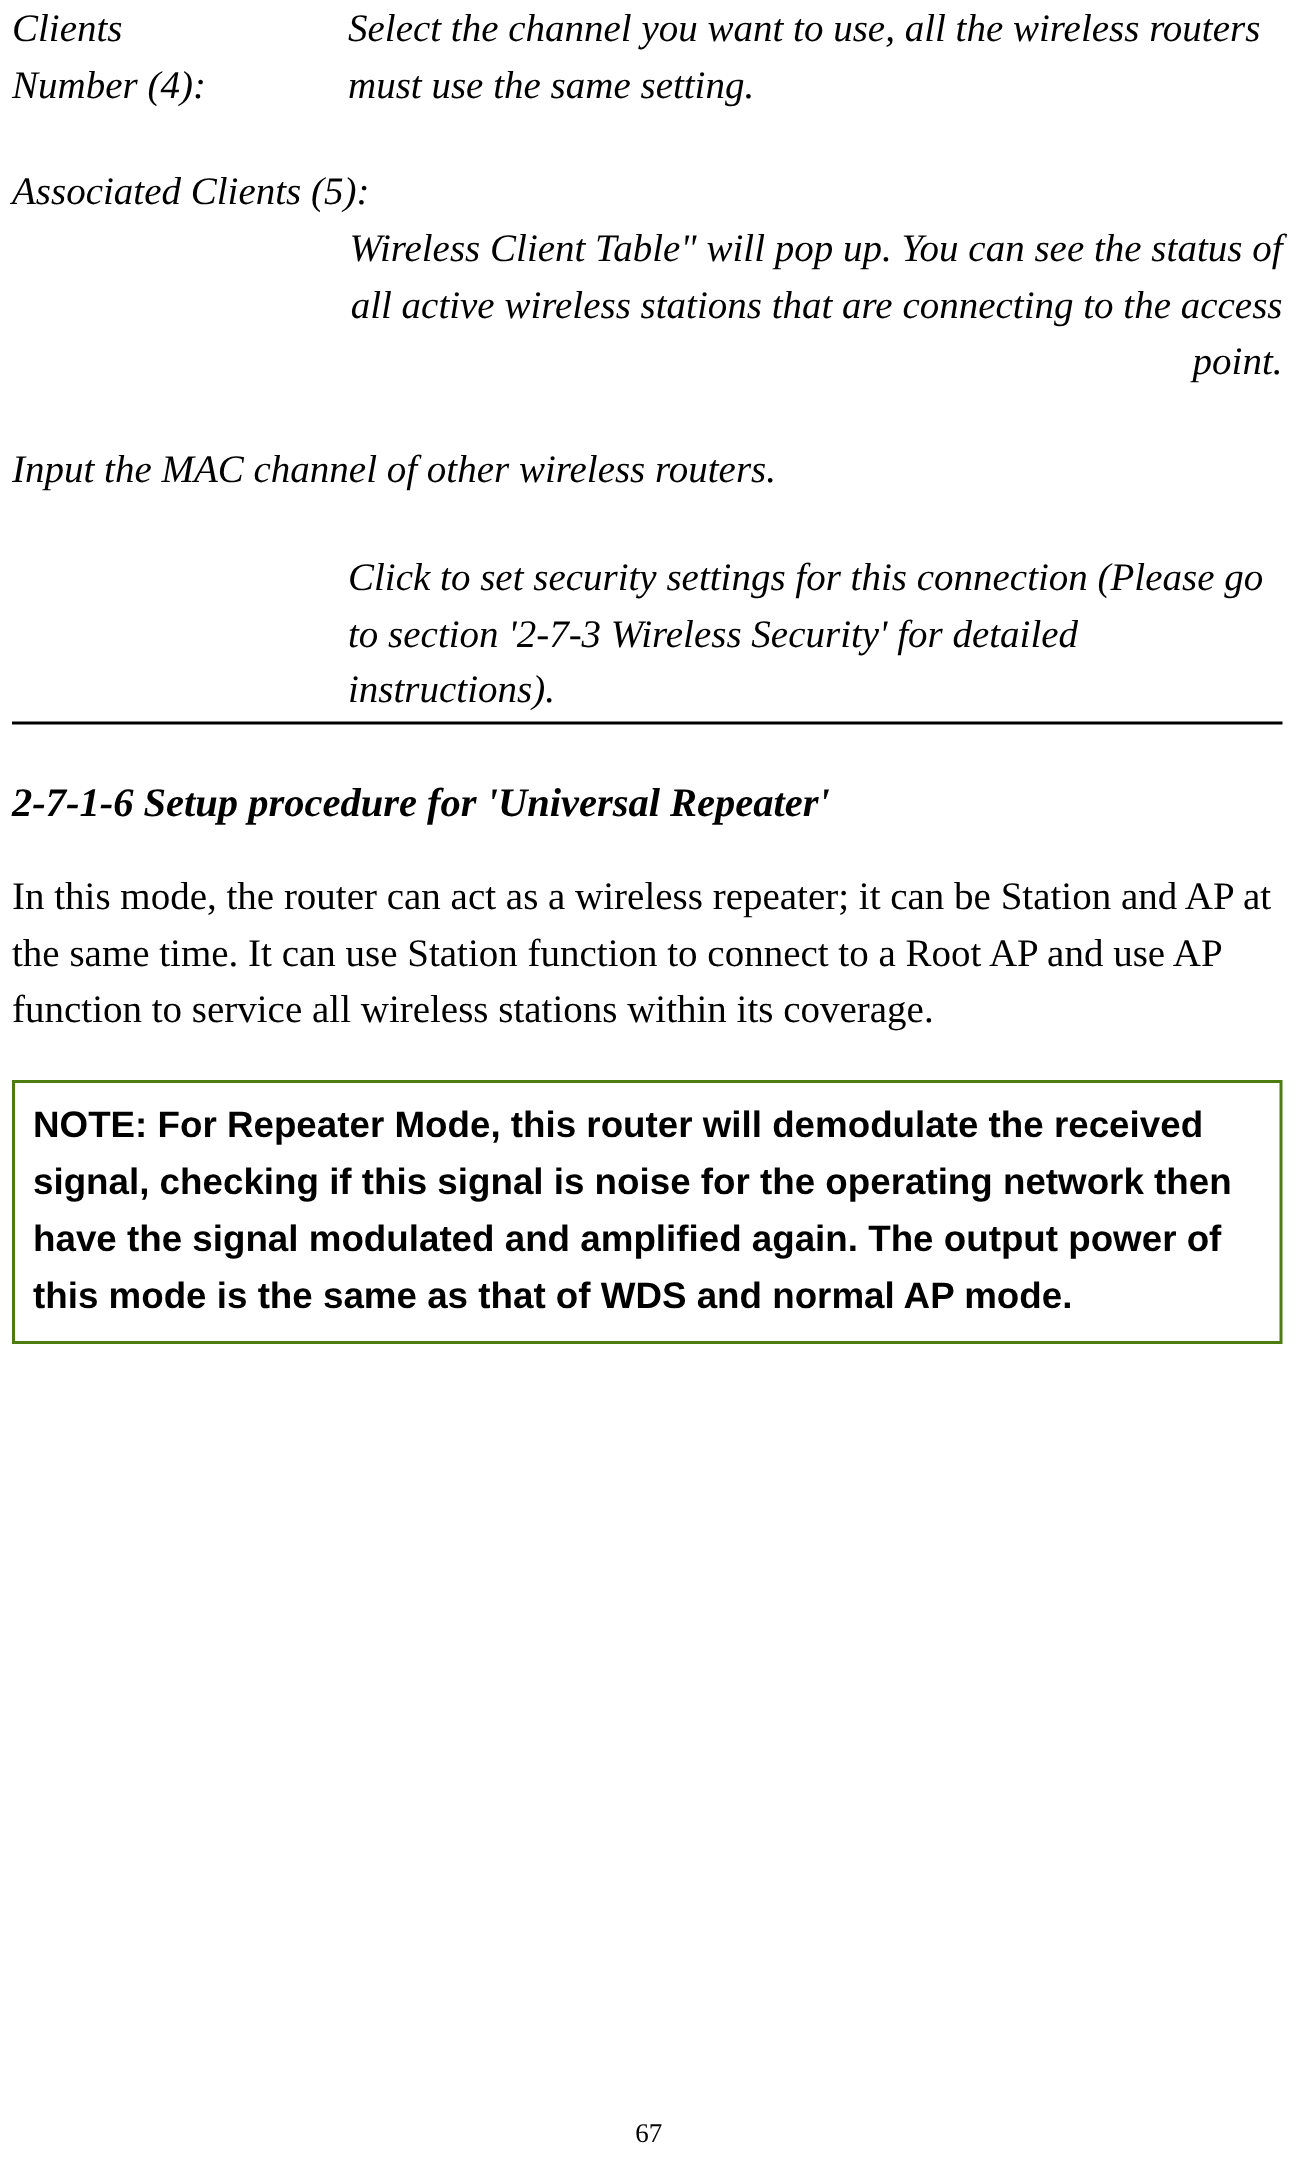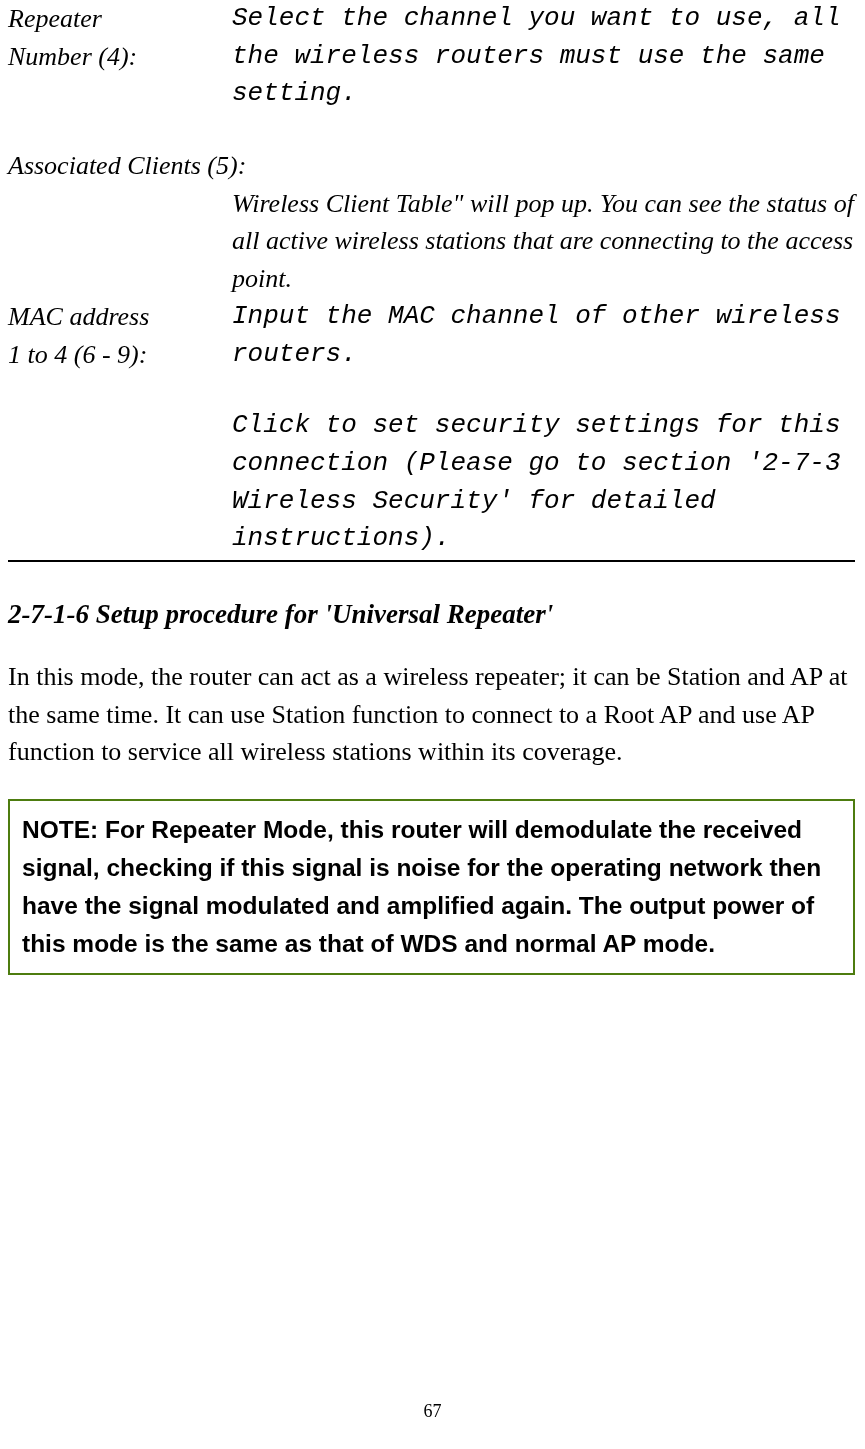--- a/index.html
+++ b/index.html
@@ -28,27 +28,28 @@
   .def-label {
     width: 224px;
     flex: none;
   }
   .def-label-wide {
     flex: none;
   }
   .def-label-wide span { white-space: nowrap; }
   .def-desc {
     flex: 1;
-    font-family: Liberation Mono, monospace;
   }
   .def-row-wrapped {
     display: block;
     font-style: italic;
     font-size: 26px;
     line-height: 1.45;
+    margin-bottom: 34px;
+    text-align: right;
   }
   .def-row-wrapped .first-line {
     display: flex;
   }
   .def-row-wrapped .rest {
     margin-left: 224px;
   }
   .hr {
     border: none;
     border-top: 2px solid #000;
@@ -69,54 +70,50 @@
   .note-box {
     border: 2px solid #4d7c0f;
     padding: 10px 12px 10px 12px;
     font-family: Arial, Helvetica, sans-serif;
     font-weight: bold;
     font-size: 24.5px;
     line-height: 1.55;
   }
   .page-number {
     position: absolute;
-    bottom: 27px;
+    bottom: 16px;
     left: 0;
     right: 0;
     text-align: center;
     font-size: 18px;
     font-family: "Times New Roman", Times, serif;
   }
   .last-def { margin-bottom: 2px; }
 </style>
 </head>
 <body>
 
 <div class="page">
 
   <div class="def-row">
     <div class="def-label">
-      <div>Repeater</div>
+      <div>Clients</div>
       <div>Number (4):</div>
     </div>
     <div class="def-desc">Select the channel you want to use, all the wireless routers must use the same setting.</div>
   </div>
 
   <div class="def-row-wrapped">
     <div class="first-line">
       <div class="def-label-wide"><span>Associated Clients (5):</span></div>
     </div>
     <div class="rest">Wireless Client Table" will pop up. You can see the status of all active wireless stations that are connecting to the access point.</div>
   </div>
 
   <div class="def-row">
-    <div class="def-label">
-      <div>MAC address</div>
-      <div>1 to 4 (6 - 9):</div>
-    </div>
     <div class="def-desc">Input the MAC channel of other wireless routers.</div>
   </div>
 
   <div class="def-row last-def">
     <div class="def-label">
     </div>
     <div class="def-desc">Click to set security settings for this connection (Please go to section '2-7-3 Wireless Security' for detailed instructions).</div>
   </div>
 
   <hr class="hr">

